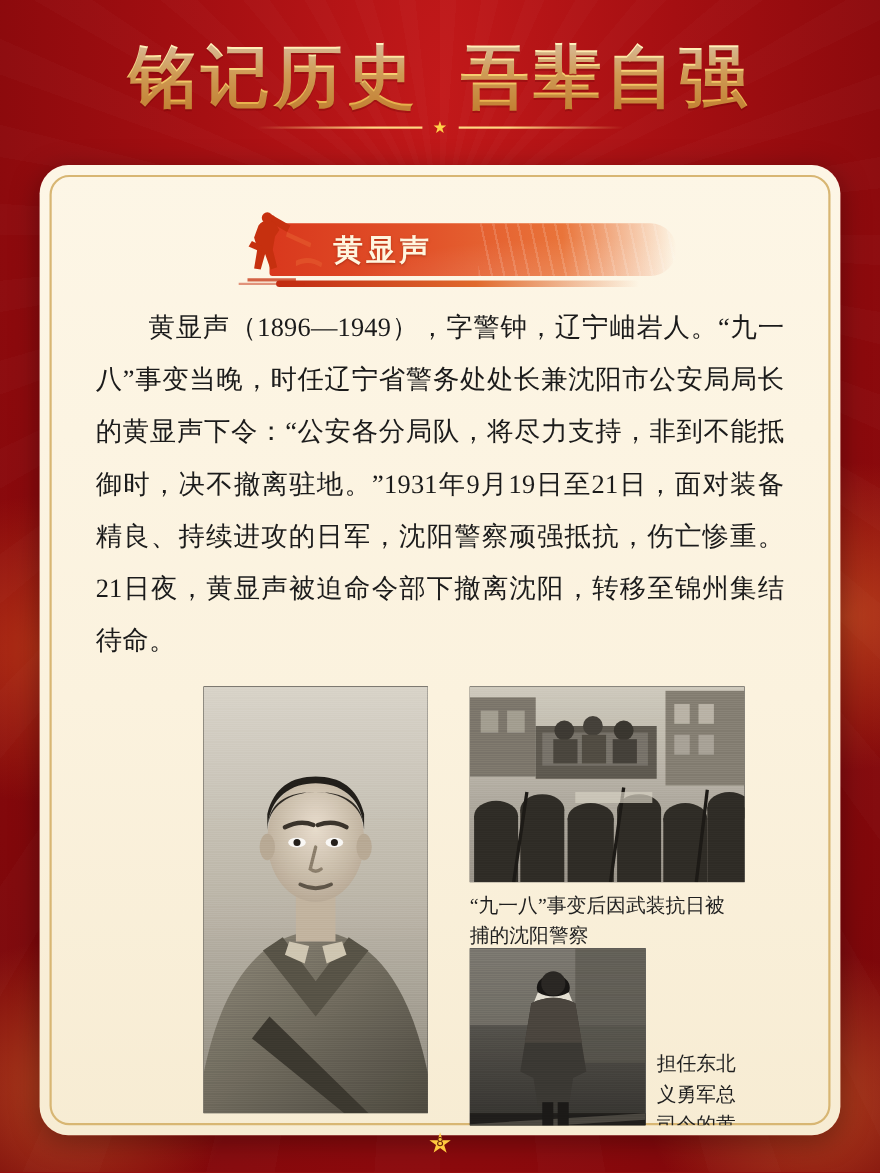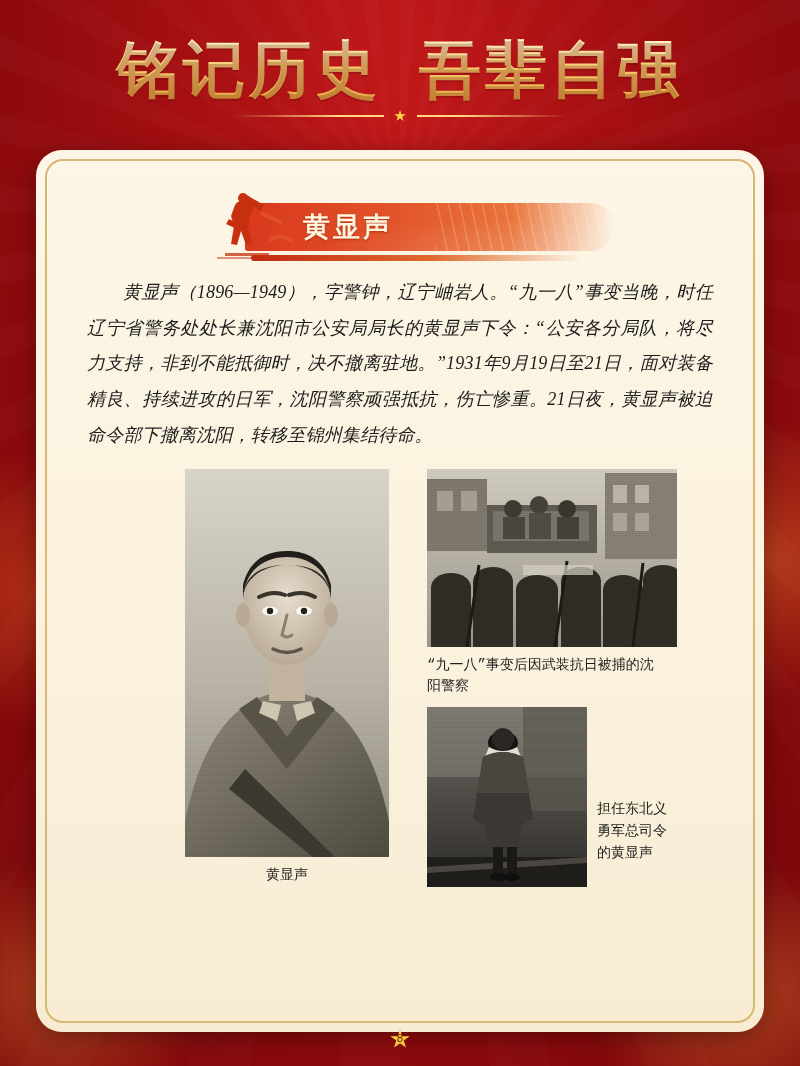--- a/index.html
+++ b/index.html
@@ -198,26 +198,25 @@
     top: 0;
     width: 96px;
     height: 74px;
     z-index: 4;
   }
 
   
   .body-text {
     margin-top: 10px;
     font-family: "Liberation Serif", "DejaVu Serif", serif;
-    font-size: 18px;
+    font-size: 24px;
     line-height: 1.98;
     color: #1b1b1b;
     text-align: justify;
     letter-spacing: .2px;
-    font-style: italic;
   }
   .body-text p {
     margin: 0 0 2px;
     text-indent: 2em;
   }
 
   
   .photos {
     position: relative;
     margin-top: 16px;
@@ -230,22 +229,22 @@
     width: 204px;
   }
   .photo-main .frame {
     width: 204px;
     height: 388px;
     background: #111;
     overflow: hidden;
     position: relative;
   }
   .caption {
-    font-family: Liberation Mono, monospace;
-    font-size: 14px;
+    font-family: Liberation Serif, serif;
+    font-size: 18px;
     color: #1f1f1f;
     line-height: 1.5;
   }
   .photo-main .caption {
     text-align: center;
     margin-top: 8px;
   }
   .photo-right-top {
     position: absolute;
     left: 340px;

